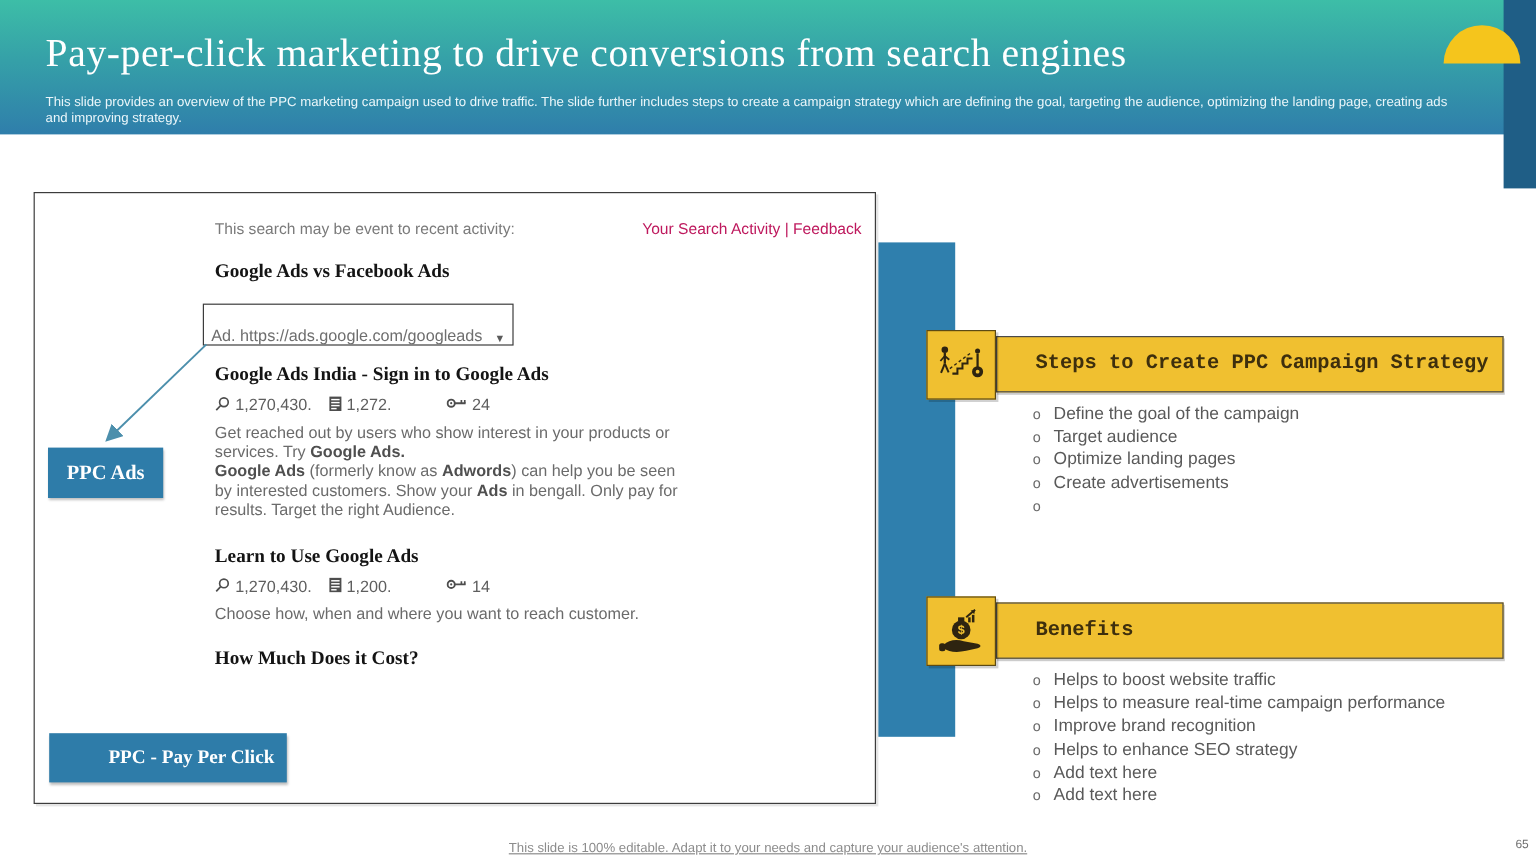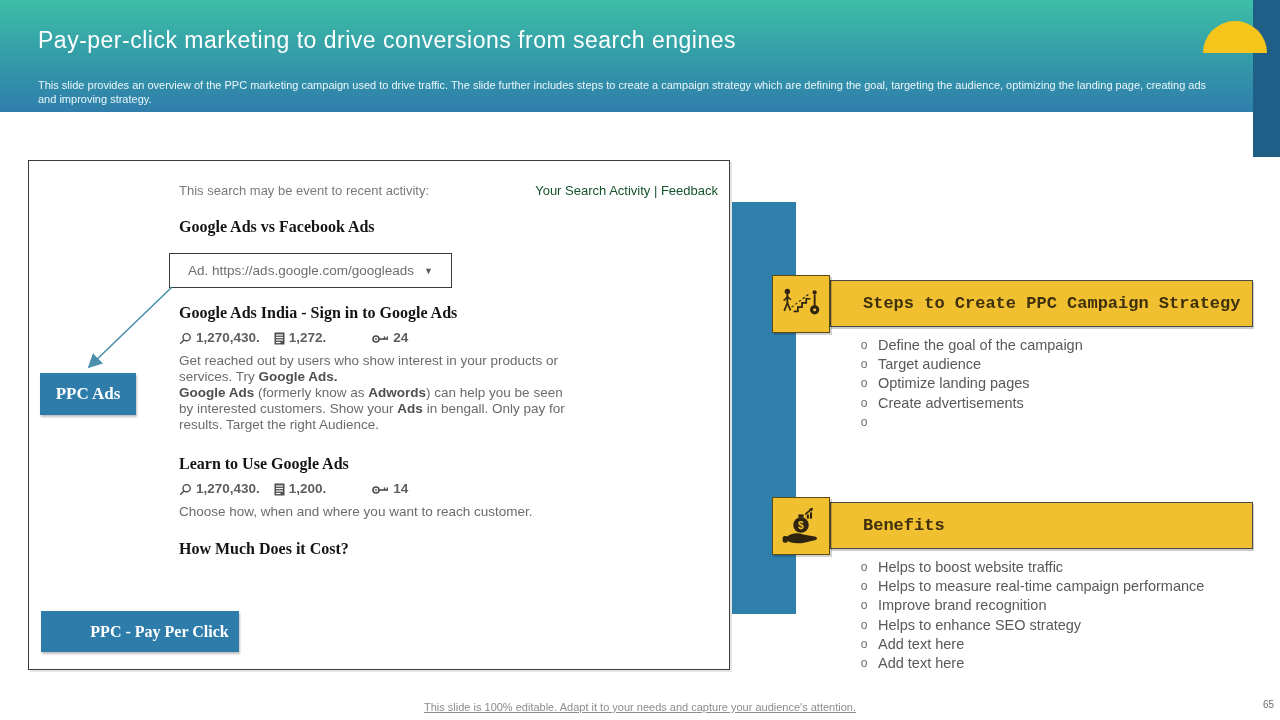--- a/index.html
+++ b/index.html
@@ -3,46 +3,46 @@
 <meta charset="utf-8">
 <style>
   * { margin:0; padding:0; box-sizing:border-box; }
   html,body { width:1280px; height:720px; }
   body { font-family:"Liberation Sans", sans-serif; background:#ffffff; }
   .slide { position:relative; width:1280px; height:720px; background:#fff; overflow:hidden; }
 
   
   .header { position:absolute; left:0; top:0; width:1280px; height:112px;
             background:linear-gradient(180deg,#3DBEA7 0%,#35A0A8 45%,#2F7EAB 100%); }
-  .title { position:absolute; left:38px; top:27px; font-family:Liberation Sans, sans-serif;
-           font-size:23px; font-weight:400; color:#ffffff; letter-spacing:0.5px; white-space:nowrap; }
+  .title { position:absolute; left:38px; top:27px; font-family:Liberation Serif, serif;
+           font-size:33px; font-weight:400; color:#ffffff; letter-spacing:0.5px; white-space:nowrap; }
   .subtitle { position:absolute; left:38px; top:78px; width:1180px; font-size:11px;
               line-height:14px; color:#EAF6FA; }
   .corner-strip { position:absolute; left:1253px; top:0; width:27px; height:157px; background:#1F5E86; }
   .dome { position:absolute; left:1203px; top:21px; width:64px; height:32px; background:#F5C51C;
           border-radius:64px 64px 0 0; z-index:5; }
 
   
   .blue-bar { position:absolute; left:732px; top:202px; width:64px; height:412px; background:#2F7FAD; }
 
   
   .panel { position:absolute; left:28px; top:160px; width:702px; height:510px; background:#ffffff;
            border:1px solid #3C3C3C; box-shadow:2px 2px 0 rgba(0,0,0,0.10); z-index:2; }
   .notice { position:absolute; left:150px; top:22px; font-size:13px; color:#7A7A7A; }
-  .activity-links { position:absolute; right:11px; top:22px; font-size:13px; color:#14532d; cursor:pointer; }
+  .activity-links { position:absolute; right:11px; top:22px; font-size:13px; color:#be185d; cursor:pointer; }
   .query-title { position:absolute; left:150px; top:57px; font-family:"Liberation Serif", serif;
                  font-size:16px; font-weight:700; color:#141414; }
-  .ad-chip { position:absolute; left:140px; top:92px; width:283px; height:35px; border:1px solid #3C3C3C;
-             display:flex; align-items:center; justify-content:center; gap:10px;
+  .ad-chip { position:absolute; left:140px; top:92px; width:259px; height:35px; border:1px solid #3C3C3C;
+             display:flex; align-items:flex-end; justify-content:center; gap:10px;
              font-size:13.5px; color:#6E6E6E; background:#fff; cursor:pointer; }
   .ad-caret { font-size:9px; color:#5A5A5A; }
   .result-title { position:absolute; left:150px; font-family:"Liberation Serif", serif;
                   font-size:16px; font-weight:700; color:#141414; cursor:pointer; }
   .stats { position:absolute; left:150px; display:flex; align-items:center; font-size:13.5px; color:#5E5E5E; }
-  .stats .stat { display:flex; align-items:flex-end; gap:4px;font-weight:bold; }
+  .stats .stat { display:flex; align-items:flex-start; gap:4px; }
   .stats .gap-sm { width:14px; } .stats .gap-lg { width:46px; }
   .desc { position:absolute; left:150px; width:400px; font-size:13.5px; line-height:16px; color:#6B6B6B; }
   .desc b { color:#4F4F4F; }
   .blue-btn { position:absolute; background:#2E7CA9; color:#ffffff; font-family:"Liberation Serif", serif;
               font-weight:700; display:flex; align-items:center; justify-content:center; cursor:pointer;
               box-shadow:1px 2px 2px rgba(0,0,0,0.25); }
   .btn-ppc-ads { left:11px; top:212px; width:96px; height:42px; font-size:17px; }
   .btn-ppc-ppc { left:12px; top:450px; width:198px; height:41px; font-size:16px;padding-left:39px; }
 
   .arrow-svg { position:absolute; left:80px; top:282px; z-index:3; pointer-events:none; }

